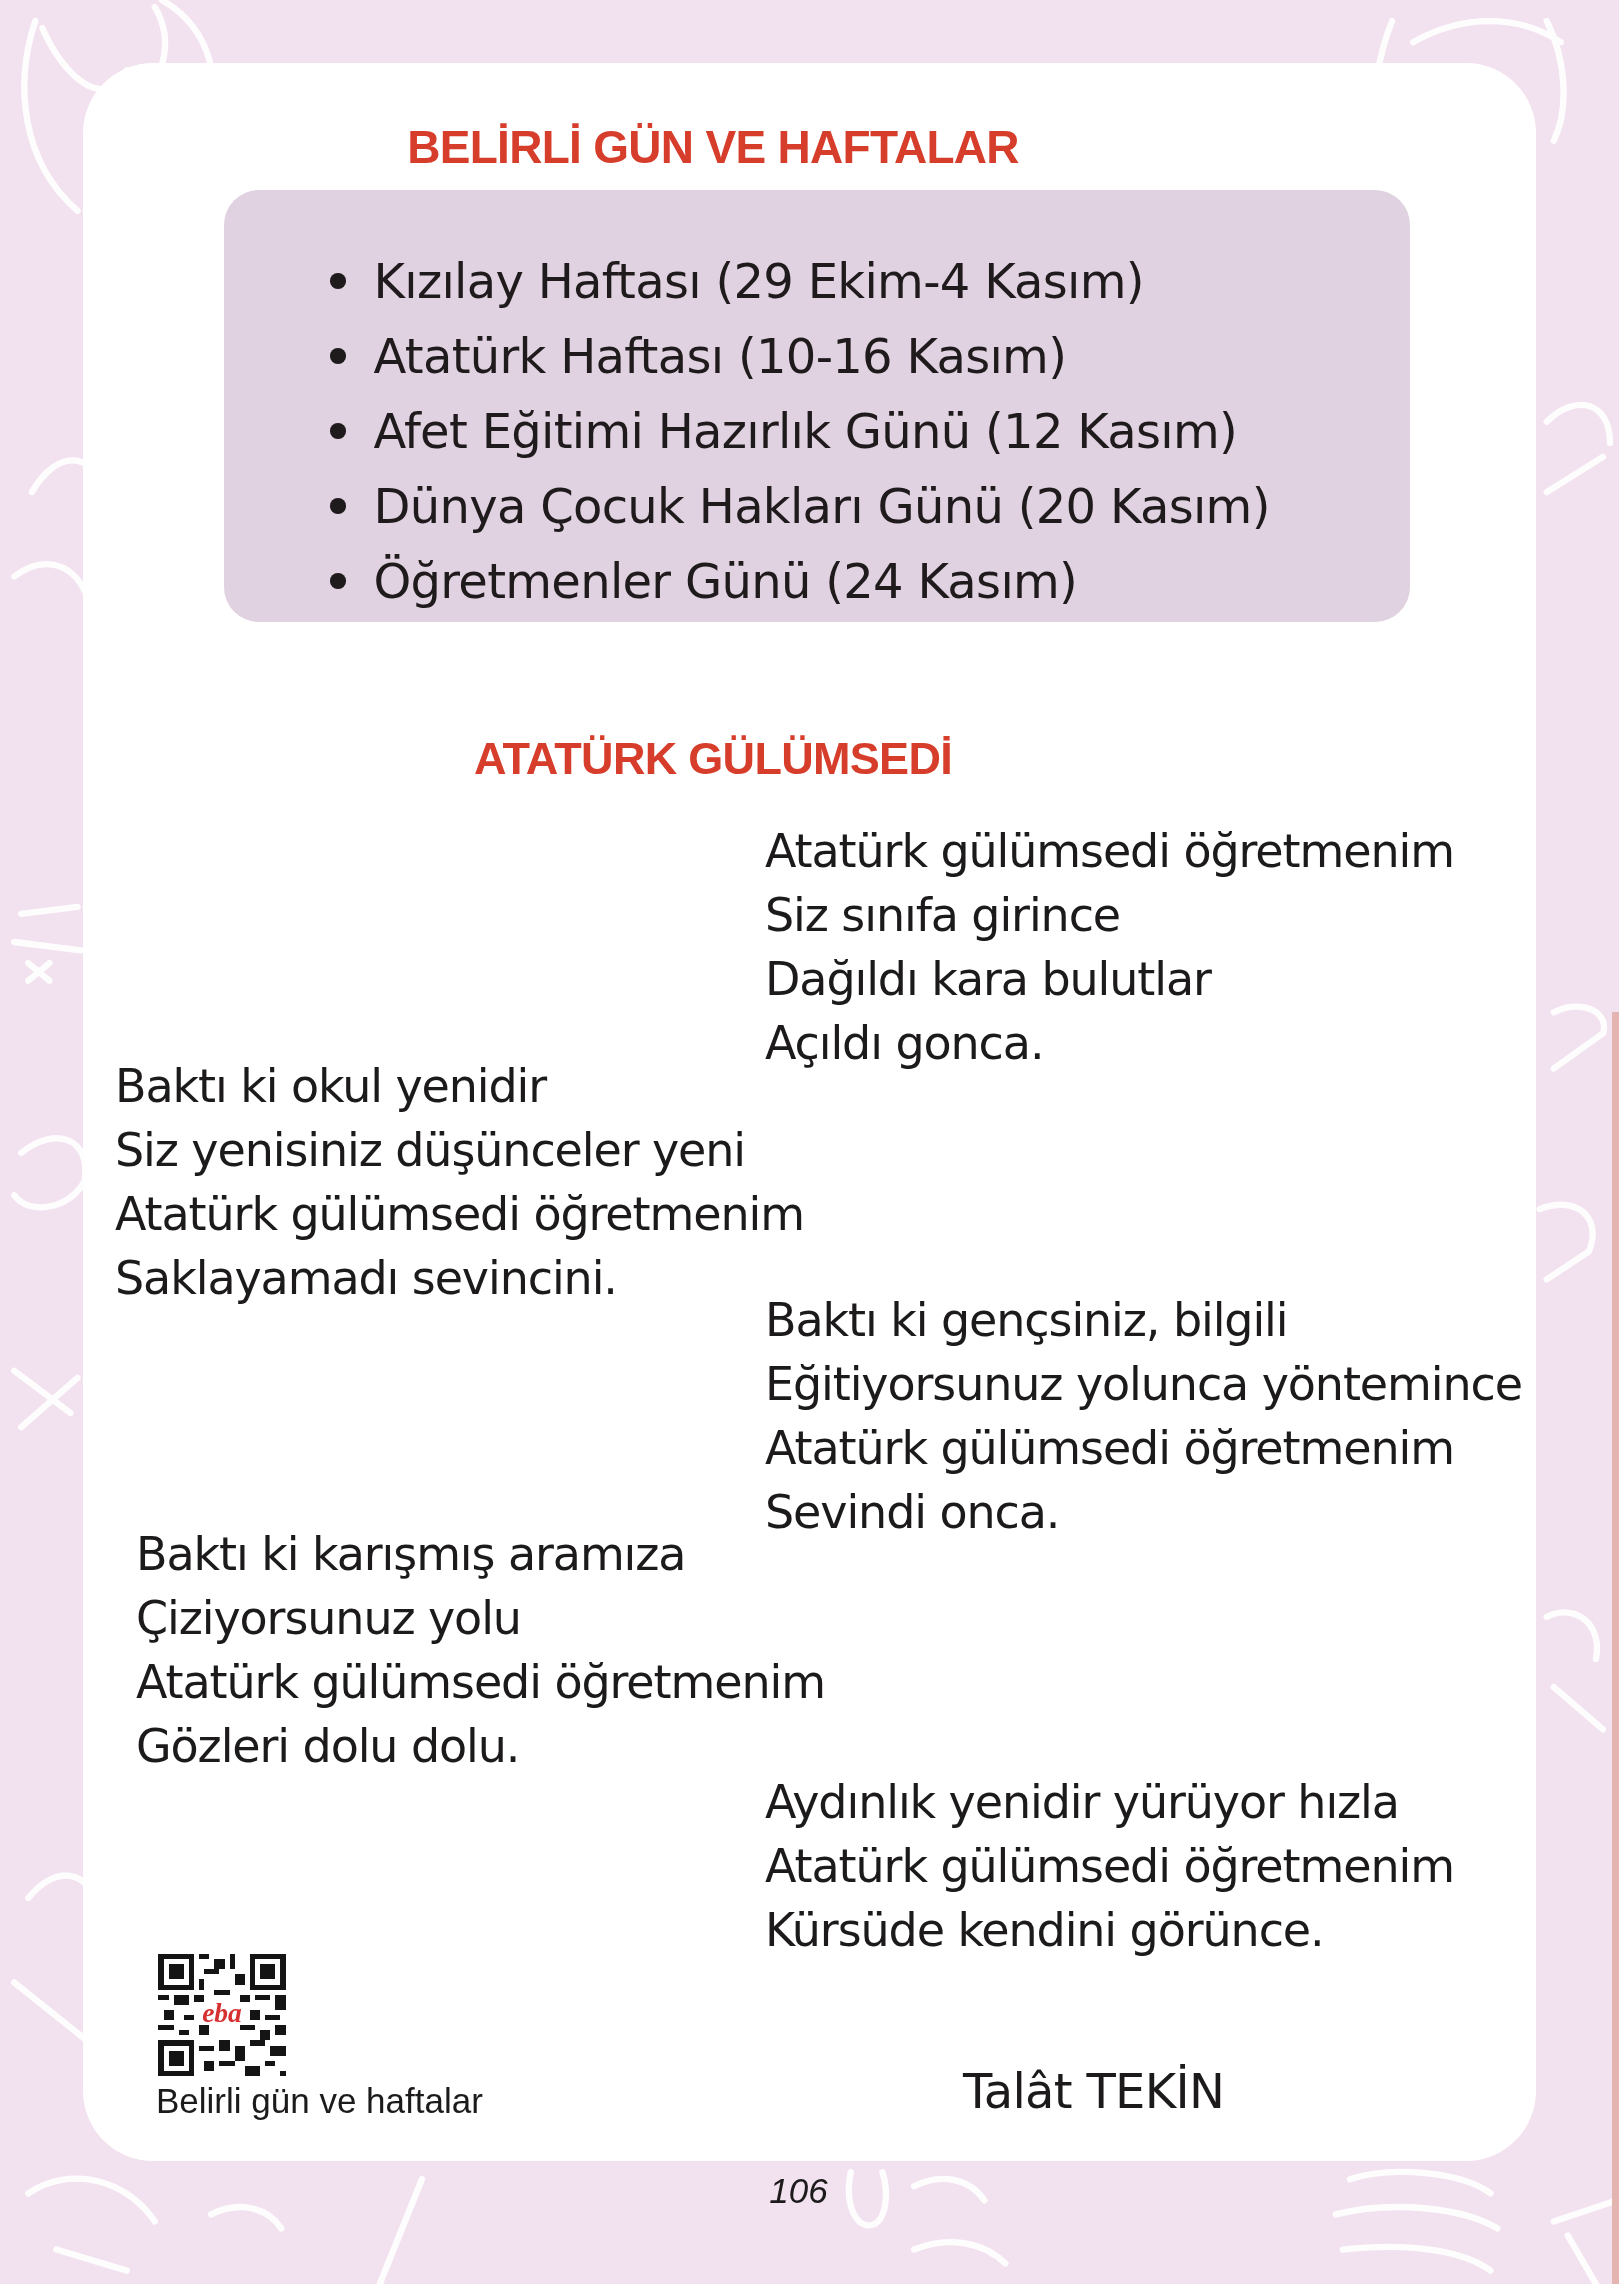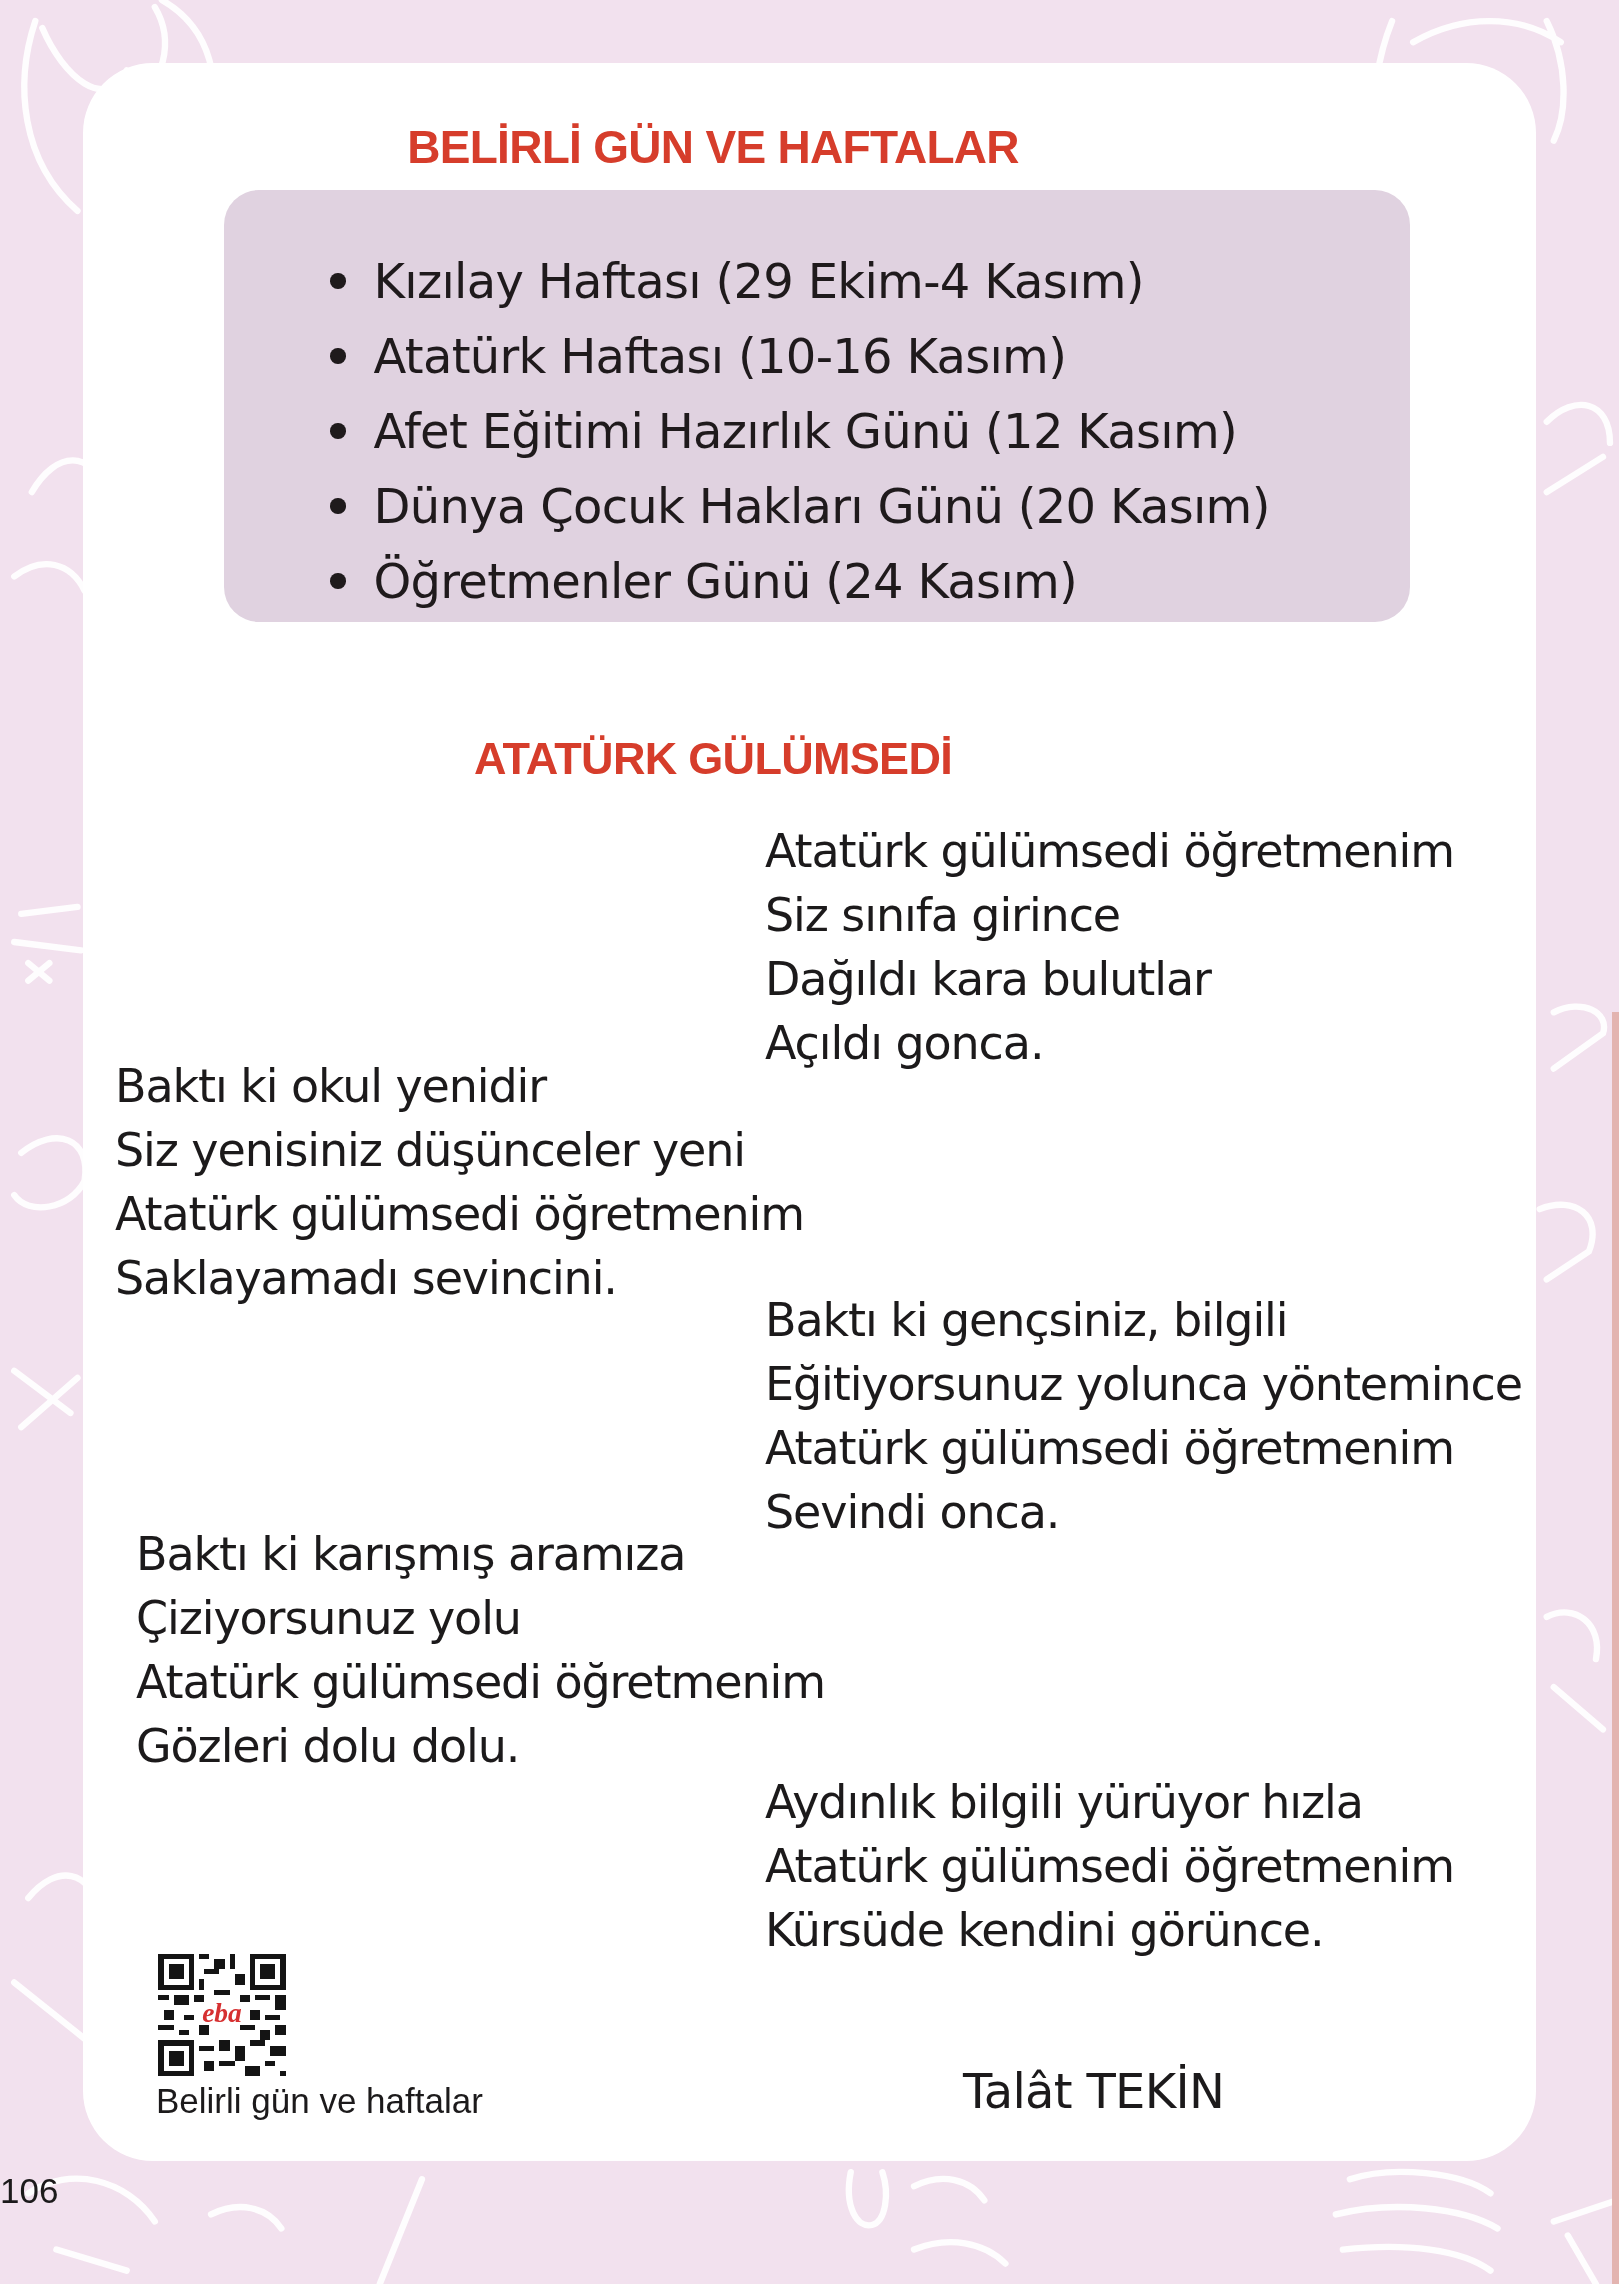--- a/index.html
+++ b/index.html
@@ -49,22 +49,22 @@
     font-family:"DejaVu Sans", sans-serif; letter-spacing:-0.7px; white-space:nowrap;
   }
   .qr {
     position:absolute; left:158px; top:1954px; width:128px; height:122px;
   }
   .qr-caption {
     position:absolute; left:156px; top:2081px; font-size:35px; color:#1c1a1b;
     font-family:"Liberation Sans", sans-serif; white-space:nowrap;
   }
   .page-number {
-    position:absolute; left:0; width:1597px; top:2171px;
-    font-size:35px; color:#1c1a1b; font-family:"Liberation Sans", sans-serif;
+    position:absolute; left:0; width:1597px; text-align:center; top:2171px;
+    font-size:35px; color:#1c1a1b; font-family:"Liberation Sans", sans-serif;font-style:italic;
   }
 </style>
 </head>
 <body>
 
 <svg class="doodles" viewBox="0 0 2304 3249" xmlns="http://www.w3.org/2000/svg" fill="none" stroke="#ffffff" stroke-width="9" stroke-linecap="round" opacity="0.95">
   <path d="M50 30 C20 120 30 230 110 300 M60 40 C90 110 150 160 180 100 M220 10 C250 60 230 120 190 150"></path>
   <path d="M230 0 C300 40 320 120 290 200"></path>
   <path d="M45 700 C80 640 130 640 150 700 M20 820 C60 790 100 800 120 840"></path>
   <path d="M30 1300 L110 1290 M20 1340 L115 1352 M40 1370 L70 1395 M70 1370 L40 1395"></path>
@@ -124,21 +124,21 @@
 </div>
 
 <div class="stanza st4">
   <div>Baktı ki karışmış aramıza</div>
   <div>Çiziyorsunuz yolu</div>
   <div>Atatürk gülümsedi öğretmenim</div>
   <div>Gözleri dolu dolu.</div>
 </div>
 
 <div class="stanza st5">
-  <div>Aydınlık bilgili yürüyor hızla</div>
+  <div>Aydınlık yenidir yürüyor hızla</div>
   <div>Atatürk gülümsedi öğretmenim</div>
   <div>Kürsüde kendini görünce.</div>
 </div>
 
 <div class="author">Talât TEKİN</div>
 
 <svg class="qr" viewBox="0 0 25 24" xmlns="http://www.w3.org/2000/svg" shape-rendering="crispEdges">
   <rect x="0" y="0" width="25" height="24" fill="#ffffff"></rect>
   <g fill="#141414">
     <rect x="0" y="0" width="7" height="7"></rect>

